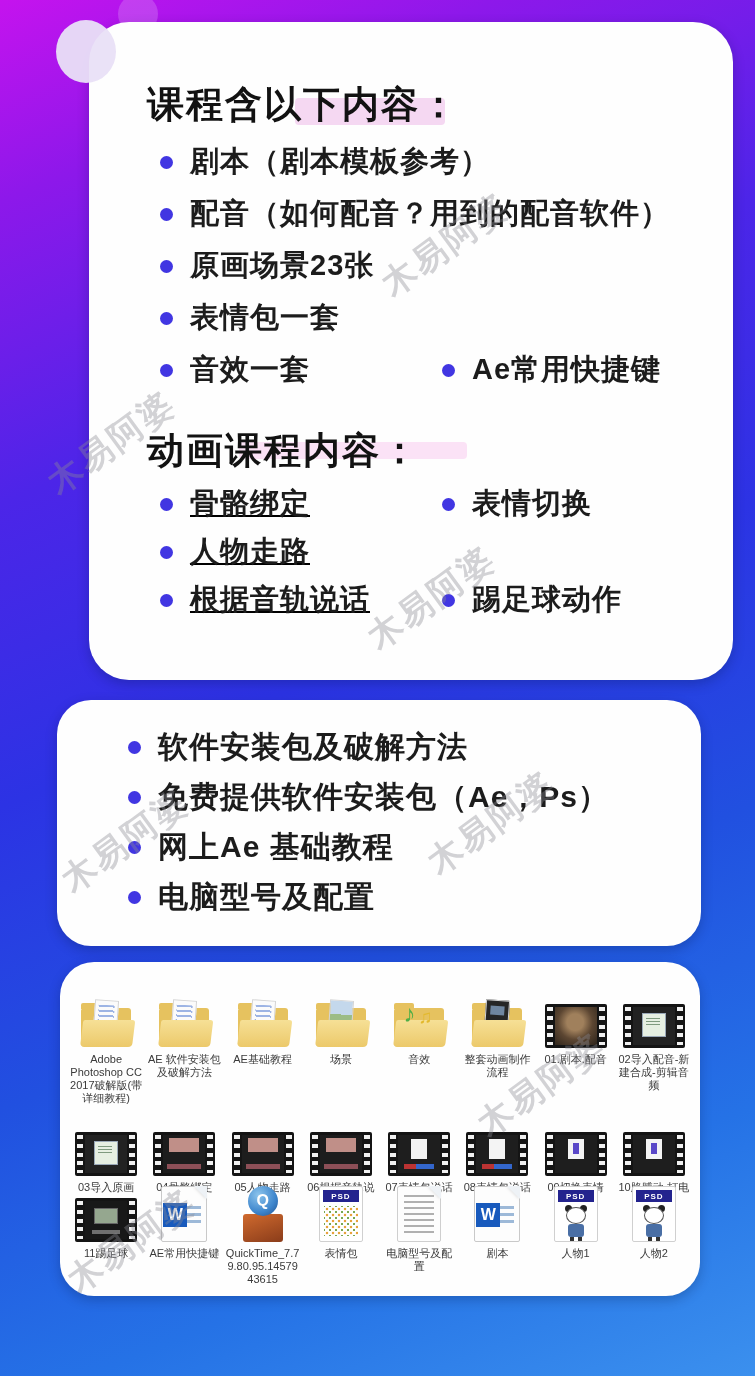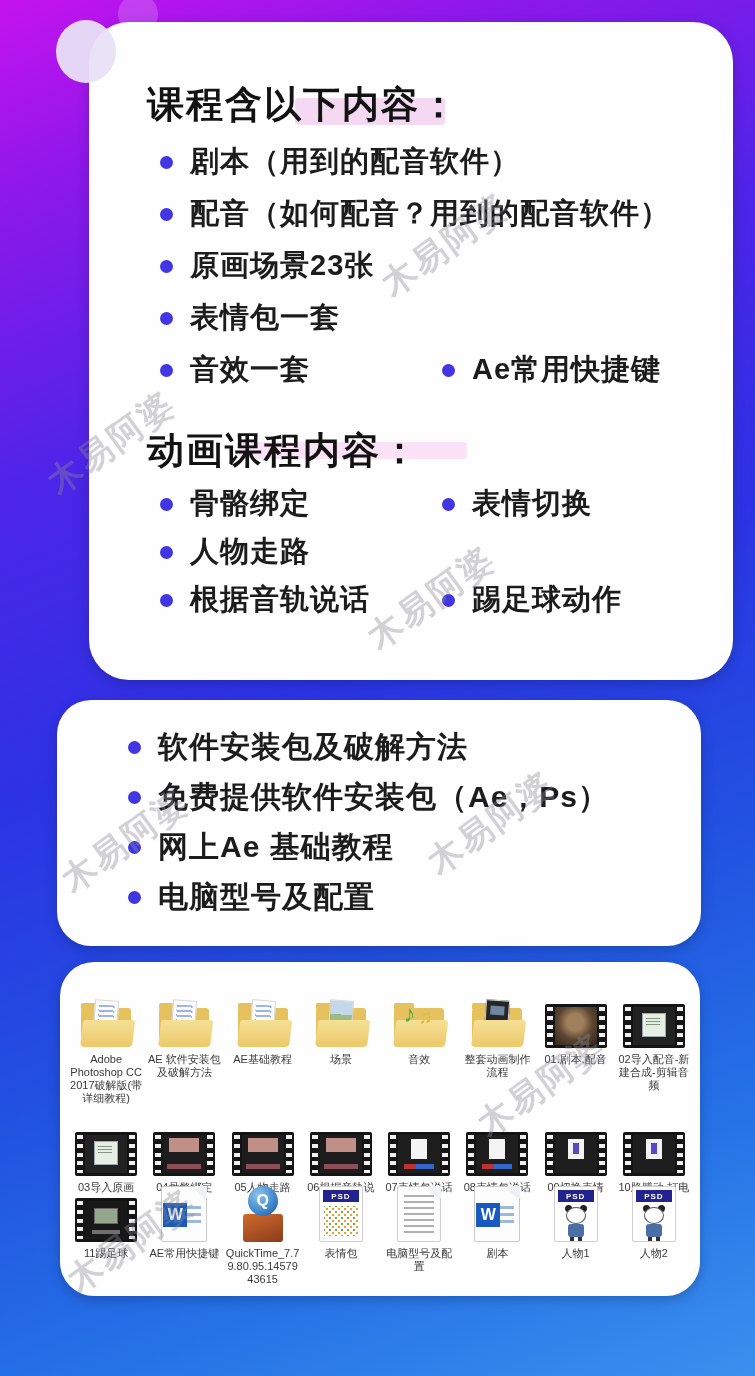--- a/index.html
+++ b/index.html
@@ -30,21 +30,21 @@
 
   .sec-title { position:absolute; left:58px; font-size:37px; font-weight:800; color:#121212;
                letter-spacing:2px; z-index:2; }
   .hl { position:absolute; background:#f5d8f2; border-radius:4px; z-index:1; }
   #title1 { top:58px; }  #hl1 { left:206px; top:76px; width:150px; height:27px; }
   #title2 { top:404px;text-align:center; } #hl2 { left:150px; top:420px; width:228px; height:17px; background:#fbe2f6; }
 
   .blist { position:absolute; left:0; right:0; z-index:2; }
   #list1 { top:114px; } #list2 { top:458px; } #list3 { top:22px; }
   .brow { position:relative; display:flex; align-items:center; padding-left:71px; height:52px; }
-  #list2 .brow { height:48px; } #list3 .brow { height:50px; }
+  #list2 .brow { height:48px;text-decoration:underline; } #list3 .brow { height:50px; }
   .bullet { width:13px; height:13px; border-radius:50%; background:#4136e2; margin-right:17px; flex:none; }
   .btext { font-size:29px; font-weight:600; color:#1c1c1c; letter-spacing:1px; white-space:nowrap; }
   #list3 .btext { font-size:30px; }
   .col2 { position:absolute; left:353px; display:flex; align-items:center; }
 
   
   #filegrid { position:relative; z-index:2; display:grid; grid-template-columns:repeat(8,1fr);
               grid-template-rows:128px 66px auto; padding:30px 8px 0 8px; column-gap:2px; }
   .fcell { display:flex; flex-direction:column; align-items:center; }
   .ficon { height:56px; display:flex; align-items:flex-end; justify-content:center; margin-bottom:5px; flex:none; }
@@ -141,21 +141,21 @@
 <body>
 
 <div class="decor-circle" id="circ2"></div>
 
 <div class="card" id="card1">
   <div class="hl" id="hl1"></div>
   <div class="sec-title" id="title1">课程含以下内容：</div>
   <div class="blist" id="list1">
       <div class="brow">
         <span class="bullet"></span>
-        <span class="btext">剧本（用到的配音软件）</span>
+        <span class="btext">剧本（剧本模板参考）</span>
       </div>
       <div class="brow">
         <span class="bullet"></span>
         <span class="btext">配音（如何配音？用到的配音软件）</span>
       </div>
       <div class="brow">
         <span class="bullet"></span>
         <span class="btext">原画场景23张</span>
       </div>
       <div class="brow">

